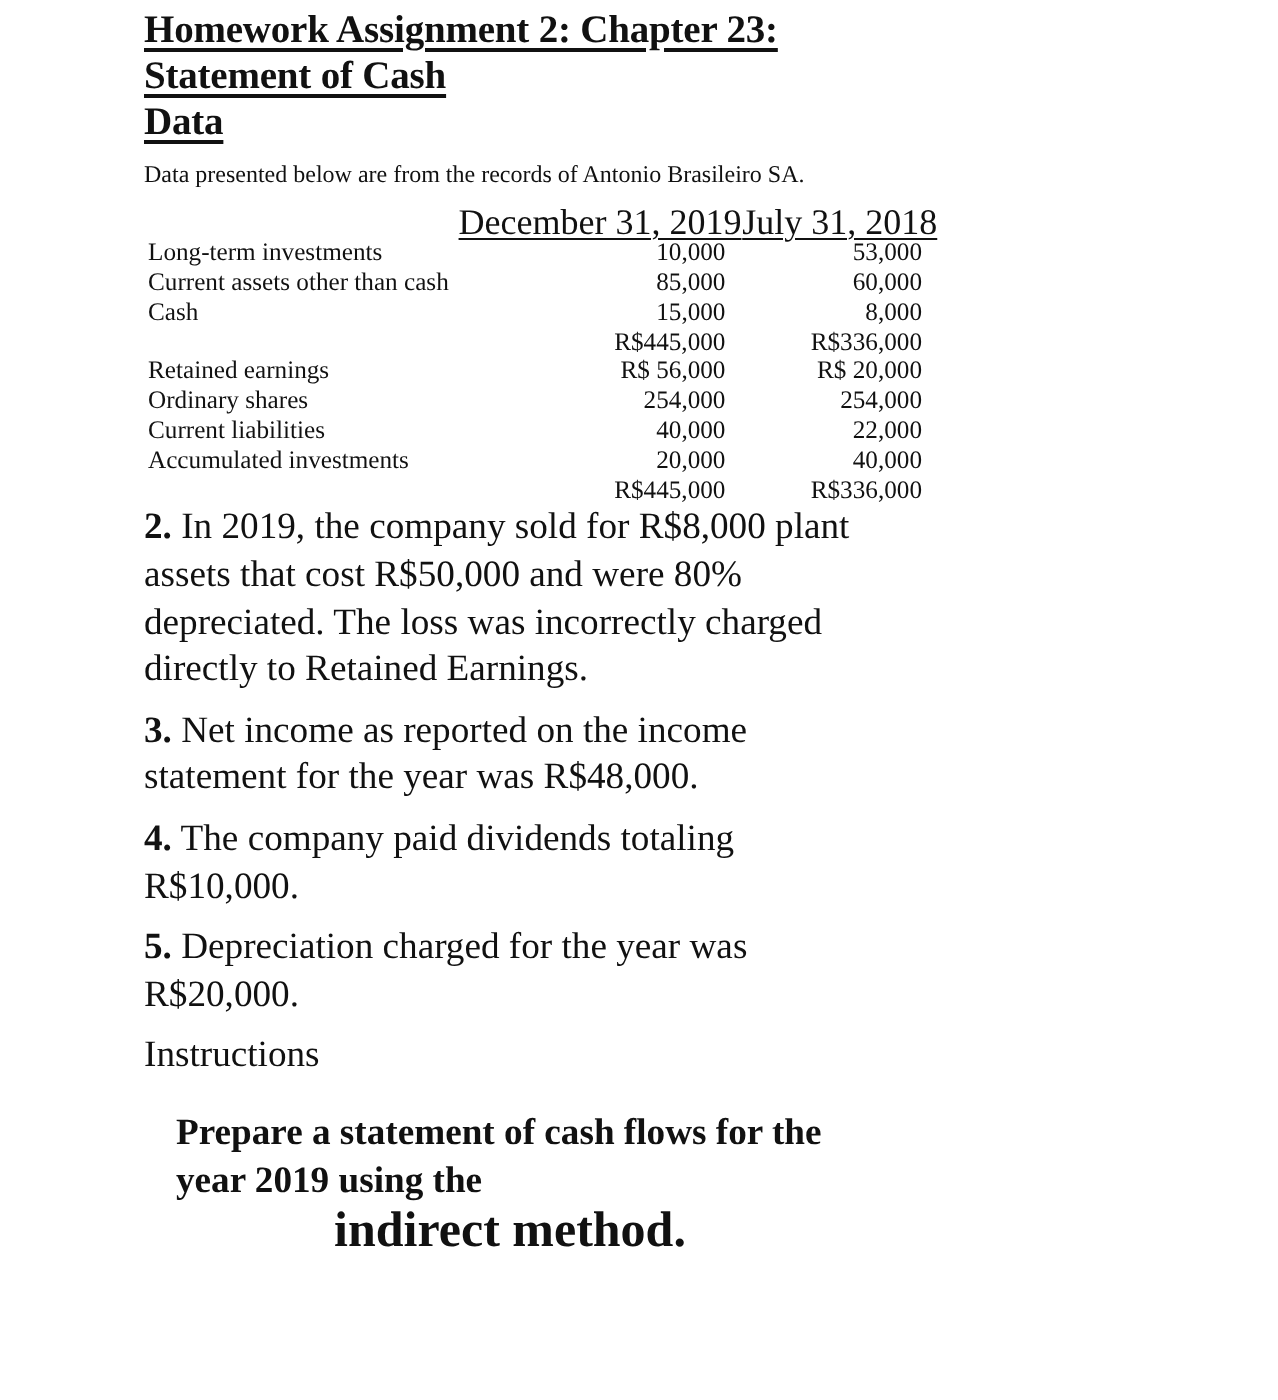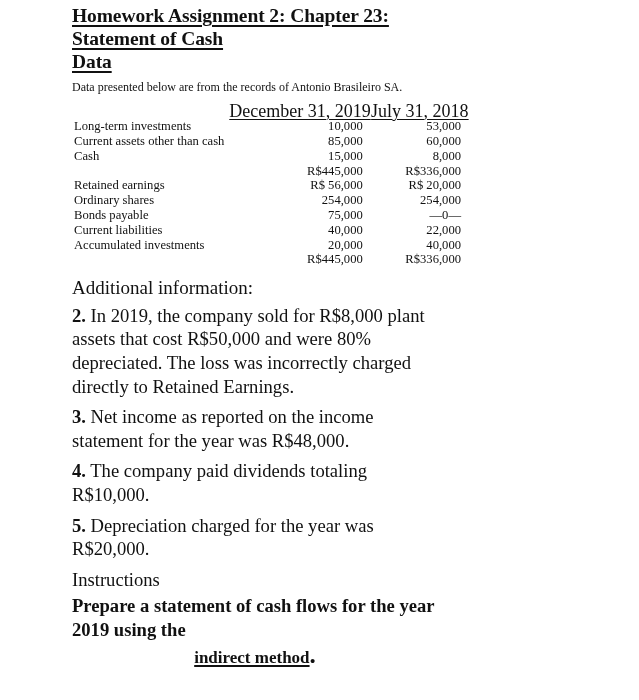--- a/index.html
+++ b/index.html
@@ -101,36 +101,35 @@
   .instr-head {
     font-size: 18.6px;
     font-weight: normal;
     line-height: 23px;
     margin: 5px 0 3px 0;
   }
   .instr-body {
     font-size: 18.6px;
     font-weight: bold;
     line-height: 24px;
-    margin: 0;
+    margin: 16px;
     text-align: center;
   }
   .instr-body .lead {
     display: block;
     text-align: left;
   }
   .instr-body .method-line {
     display: block;
     text-align: center;
     margin-top: 1px;
   }
   .instr-body .method {
-    font-size: 17px;
-    font-weight: bold;
-    text-decoration: underline;
+    font-size: 25px;
+    font-weight: bold;
     text-decoration-thickness: 2px;
     text-underline-offset: 2px;
   }
   .instr-body .method-dot {
     font-size: 25px;
     font-weight: bold;
   }
 </style>
 </head>
 <body>
@@ -177,43 +176,37 @@
           <td class="c-label">Retained earnings</td>
           <td class="c-num">R$ 56,000</td>
           <td class="c-num">R$ 20,000</td>
         </tr>
         <tr>
           <td class="c-label">Ordinary shares</td>
           <td class="c-num">254,000</td>
           <td class="c-num">254,000</td>
         </tr>
         <tr>
-          <td class="c-label">Bonds payable</td>
-          <td class="c-num">75,000</td>
-          <td class="c-num">—0—</td>
-        </tr>
-        <tr>
           <td class="c-label">Current liabilities</td>
           <td class="c-num">40,000</td>
           <td class="c-num">22,000</td>
         </tr>
         <tr>
           <td class="c-label">Accumulated investments</td>
           <td class="c-num">20,000</td>
           <td class="c-num">40,000</td>
         </tr>
         <tr>
           <td class="c-label"></td>
           <td class="c-num">R$445,000</td>
           <td class="c-num">R$336,000</td>
         </tr>
       </tbody>
   </table>
 
-  <p class="addl-head">Additional information:</p>
 
   <div id="addl-list">
       <p class="addl-item"><span class="num">2.</span><span> In 2019, the company sold for R$8,000 plant assets that cost R$50,000 and were 80% depreciated. The loss was incorrectly charged directly to Retained Earnings.</span></p>
       <p class="addl-item"><span class="num">3.</span><span> Net income as reported on the income statement for the year was R$48,000.</span></p>
       <p class="addl-item"><span class="num">4.</span><span> The company paid dividends totaling R$10,000.</span></p>
       <p class="addl-item"><span class="num">5.</span><span> Depreciation charged for the year was R$20,000.</span></p>
     </div>
 
   <p class="instr-head">Instructions</p>
 

